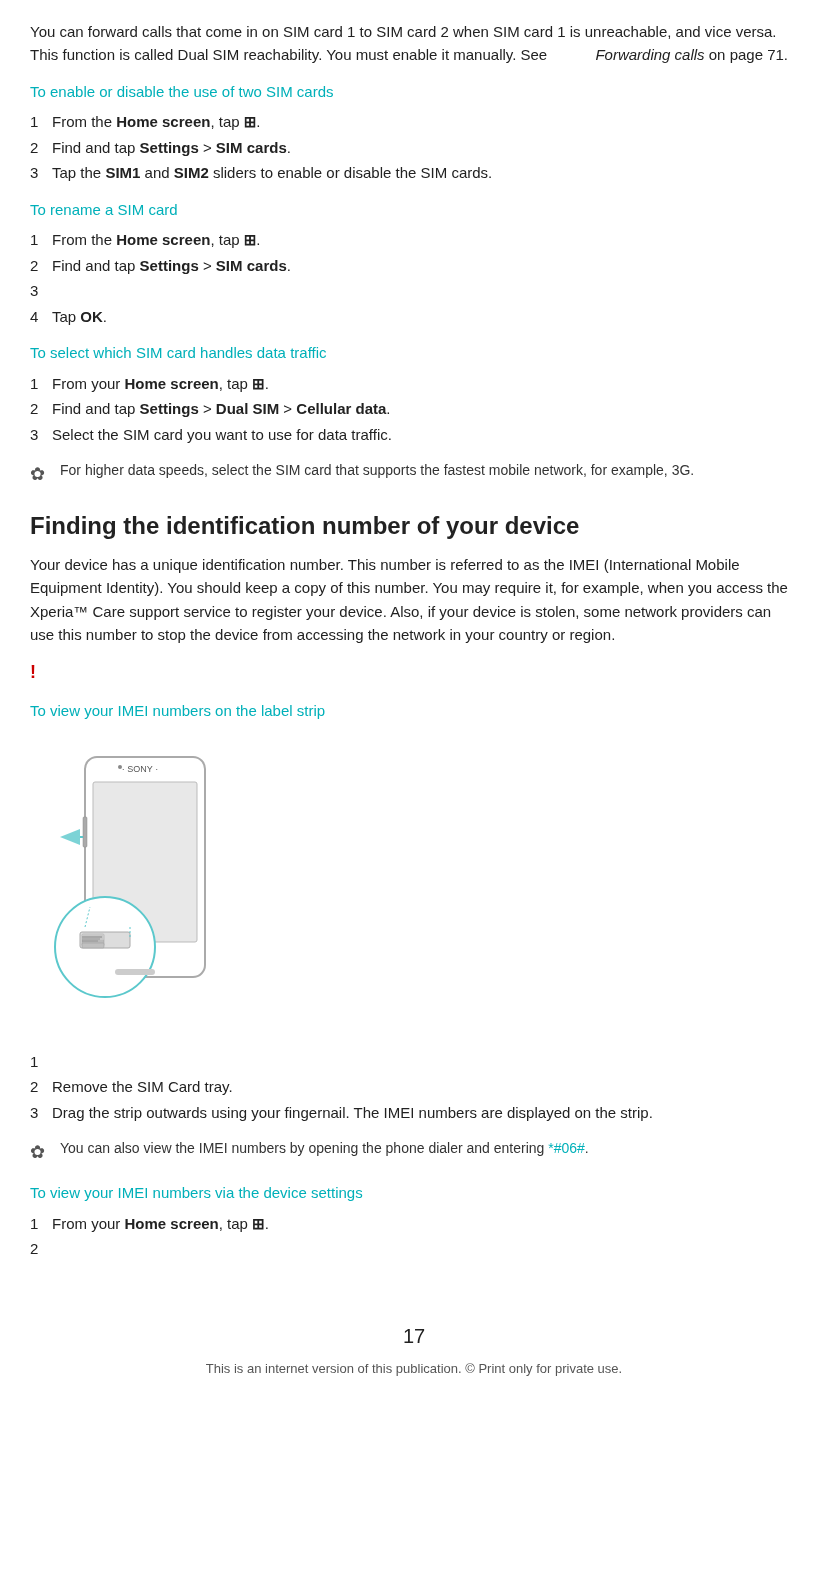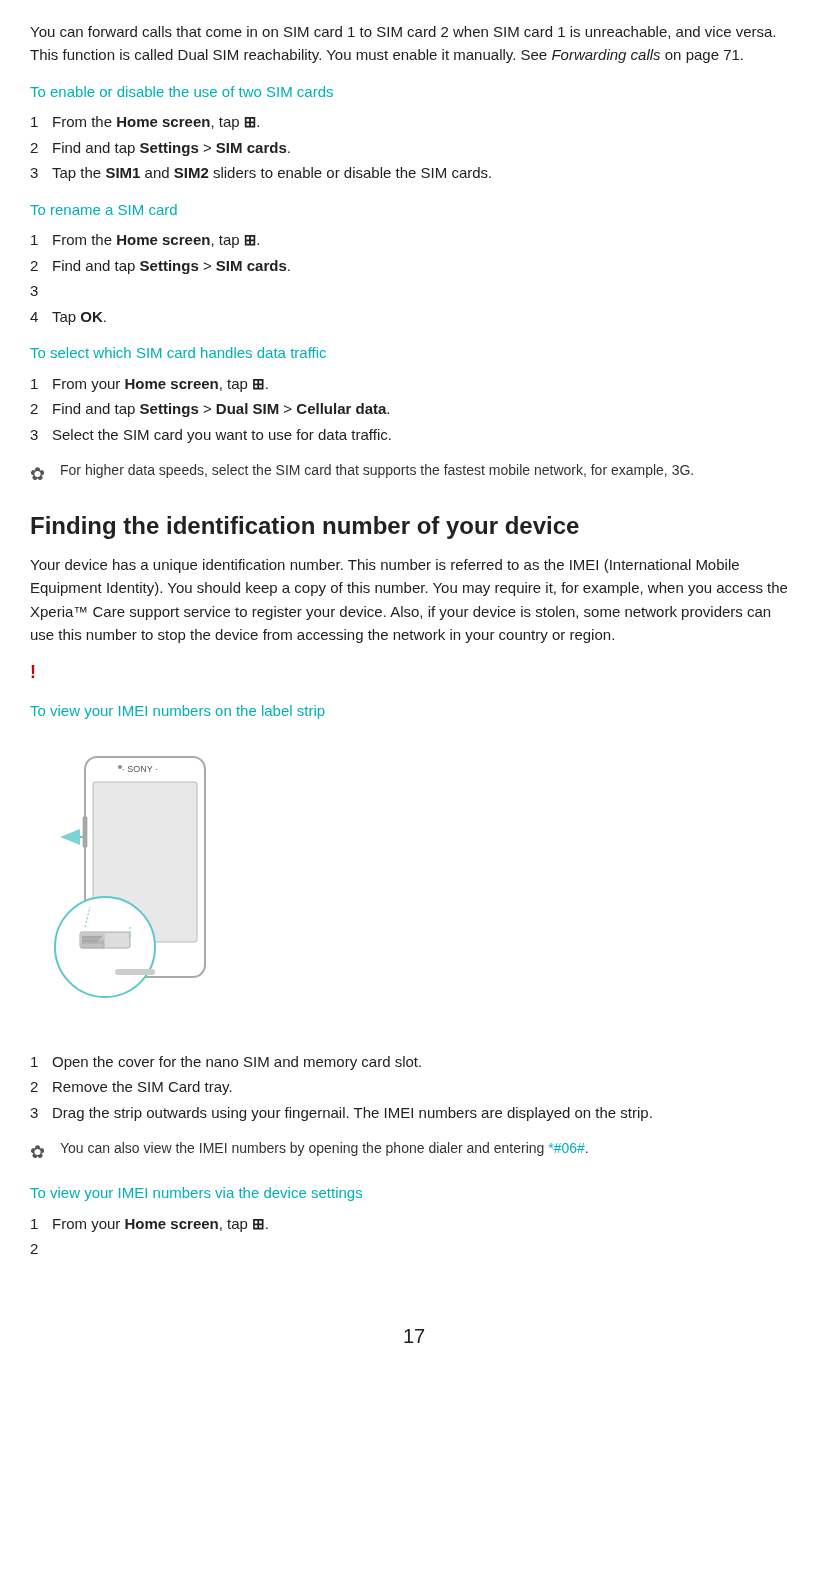--- a/index.html
+++ b/index.html
@@ -113,21 +113,21 @@
       margin-top: 4px;
     }
     .cyan-link {
       color: #00b0b9;
     }
   </style>
 </head>
 <body>
 
 <p class="intro-text">
-  <span>You can forward calls that come in on SIM card 1 to SIM card 2 when SIM card 1 is unreachable, and vice versa. This function is called Dual SIM reachability. You must enable it manually. See </span><span style="font-style:italic;">Forwarding calls</span><span> on page 71.</span>
+  <span>You can forward calls that come in on SIM card 1 to SIM card 2 when SIM card 1 is unreachable, and vice versa. This function is called Dual SIM reachability. You must enable it manually. See </span><span style="font-style:italic;margin-left:44px;">Forwarding calls</span><span> on page 71.</span>
 </p>
 
 <p class="section-heading">To enable or disable the use of two SIM cards</p>
 <ol class="numbered-list">
   <li>
     <span class="num">1</span>
     <span>From the <span class="bold">Home screen</span>, tap <span class="bold">⊞</span>.</span>
   </li>
   <li>
     <span class="num">2</span>
@@ -220,21 +220,20 @@
     <line x1="55" y1="190" x2="60" y2="170" stroke="#5bc8cc" stroke-width="1" stroke-dasharray="2,2"></line>
     <line x1="100" y1="200" x2="100" y2="190" stroke="#5bc8cc" stroke-width="1" stroke-dasharray="2,2"></line>
 
     <rect x="85" y="232" width="40" height="6" rx="3" fill="#ccc"></rect>
   </svg>
 </div>
 
 <ol class="numbered-list">
   <li>
     <span class="num">1</span>
-    <span>Open the cover for the nano SIM and memory card slot.</span>
   </li>
   <li>
     <span class="num">2</span>
     <span>Remove the SIM Card tray.</span>
   </li>
   <li>
     <span class="num">3</span>
     <span>Drag the strip outwards using your fingernail. The IMEI numbers are displayed on the strip.</span>
   </li>
 </ol>
@@ -252,13 +251,14 @@
     <span class="num">1</span>
     <span>From your <span class="bold">Home screen</span>, tap <span class="bold">⊞</span>.</span>
   </li>
   <li>
     <span class="num">2</span>
   </li>
 </ol>
 
 <div style="margin-top: 60px;">
   <p class="page-number">17</p>
+  <p class="footer-text">This is an internet version of this publication. © Print only for private use.</p>
 </div>
 
 </body></html>

